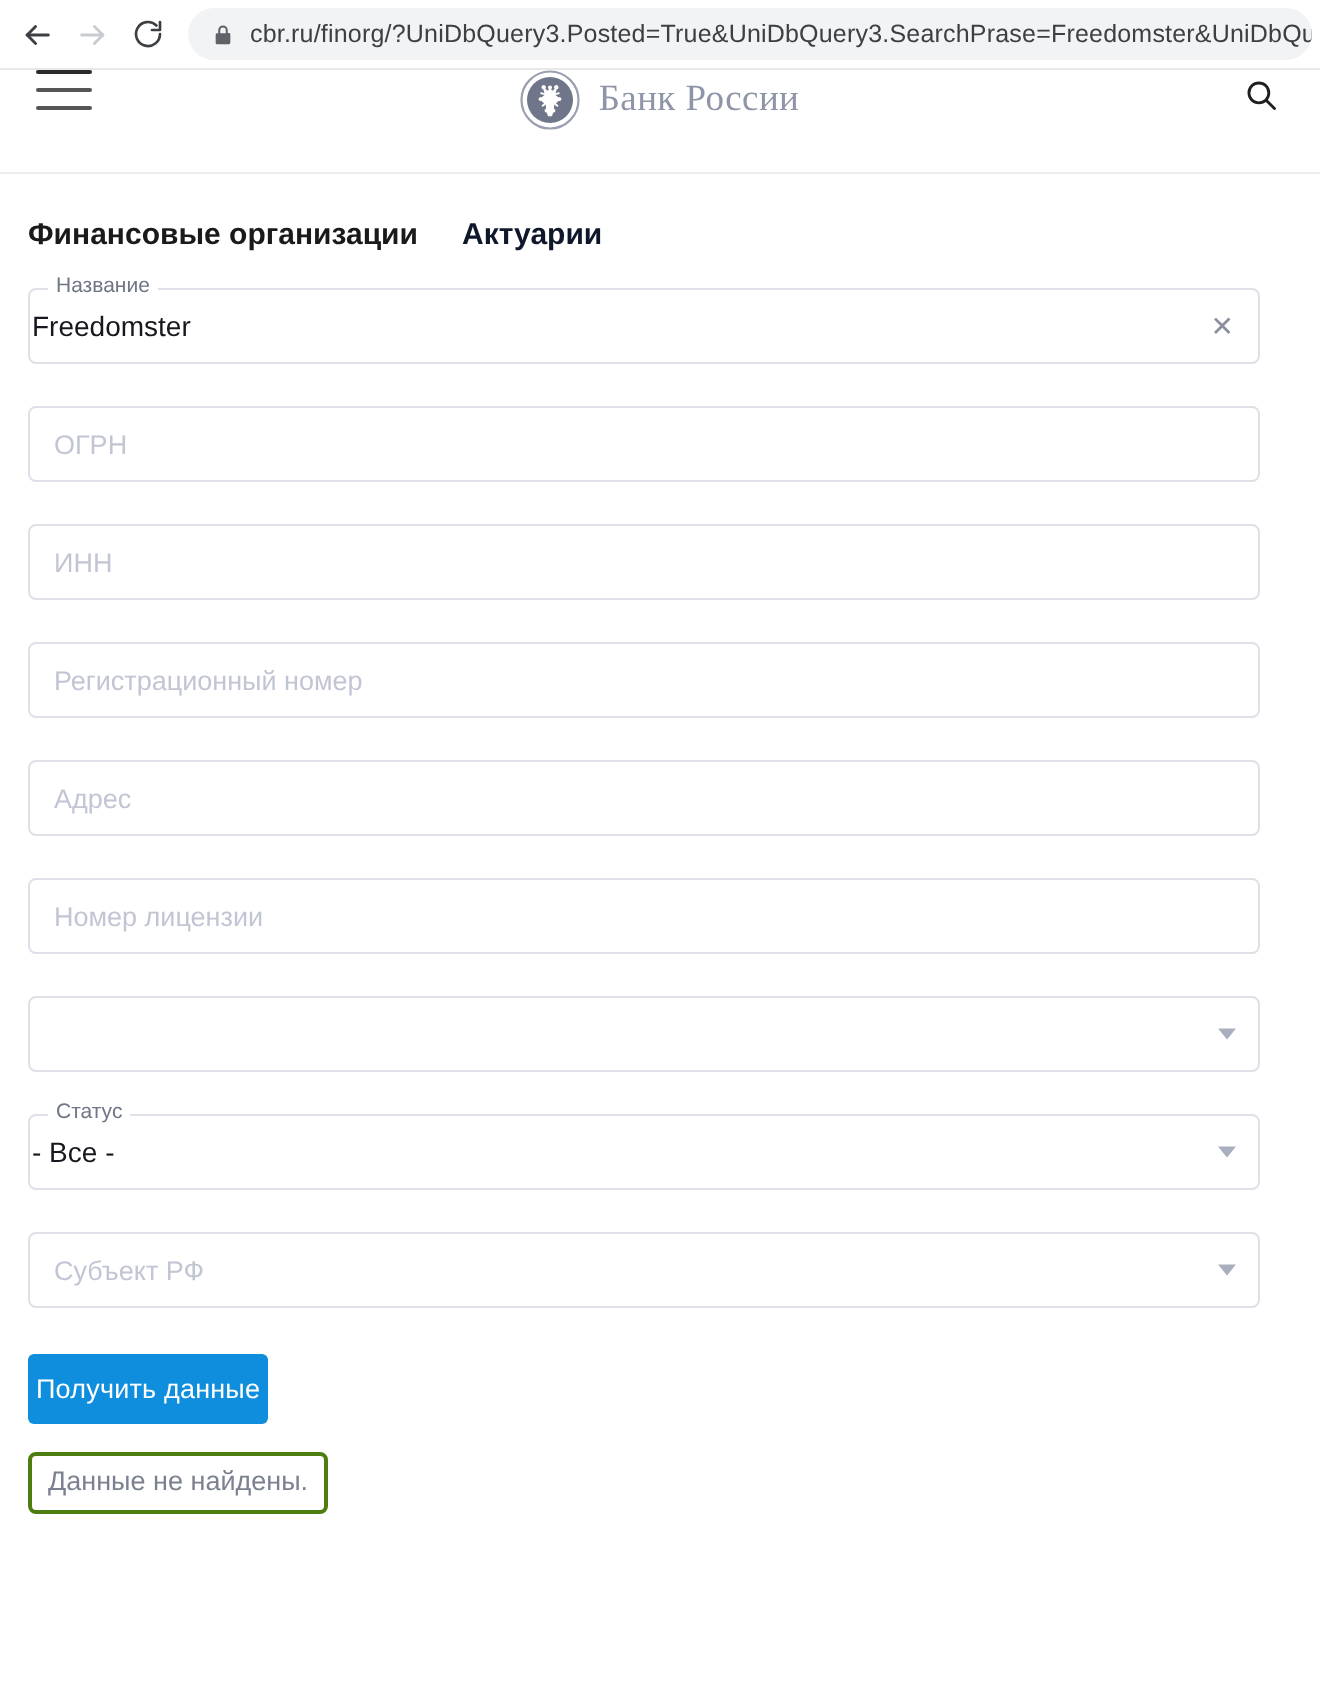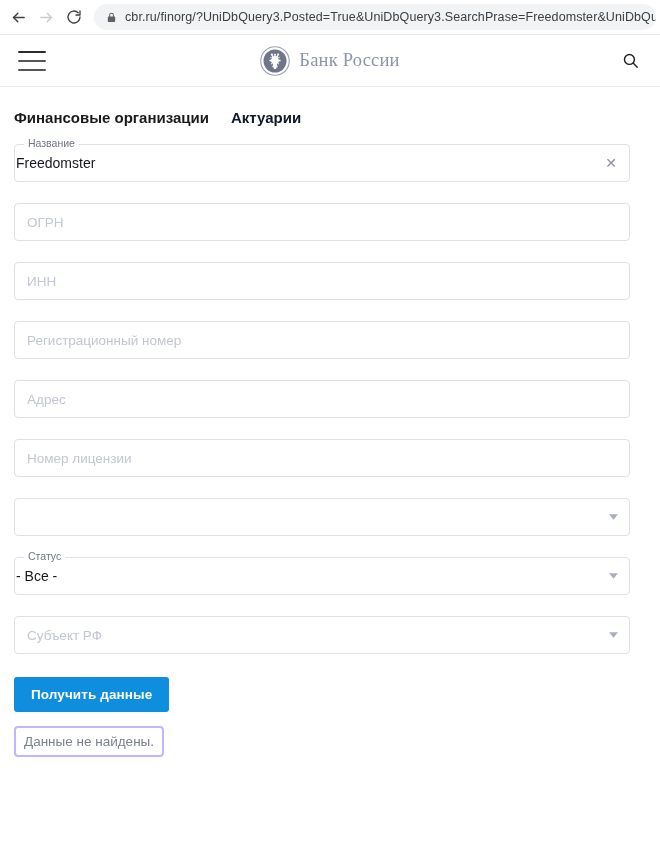--- a/index.html
+++ b/index.html
@@ -50,21 +50,20 @@
   #chrome-divider {
     height: 1px;
     background: #e8e8e8;
     width: 100%;
   }
 
   
   #site-header {
     height: 51px;
     display: flex;
-    align-items: center;
     padding: 0 18px;
     position: relative;
     background: #fff;
   }
   #hamburger-button {
     width: 28px; height: 20px;
     display: flex; flex-direction: column; justify-content: space-between;
     cursor: pointer;
   }
   #hamburger-button i {
@@ -192,30 +191,30 @@
 
   
   #submit-button {
     display: inline-block;
     background: #0f8ede;
     color: #ffffff;
     border: none;
     border-radius: 3px;
     font-family: "Liberation Sans", sans-serif;
     font-size: 13.5px;
-    font-weight: bold;
-    padding: 10px 17px;
+    font-weight: normal;
+    padding: 10px 4px;
     margin: 2px 0 0 14px;
     cursor: pointer;
     letter-spacing: 0.1px;
   }
   #no-data-wrap {
     display: inline-block;
     margin: 14px 0 0 14px;
-    border: 2px solid #c4b5fd;
+    border: 2px solid #4d7c0f;
     border-radius: 4px;
     padding: 4px 8px 5px 8px;
   }
   #no-data-message {
     font-size: 13.5px;
     color: #7b8190;
     white-space: nowrap;
   }
 </style>
 </head>

